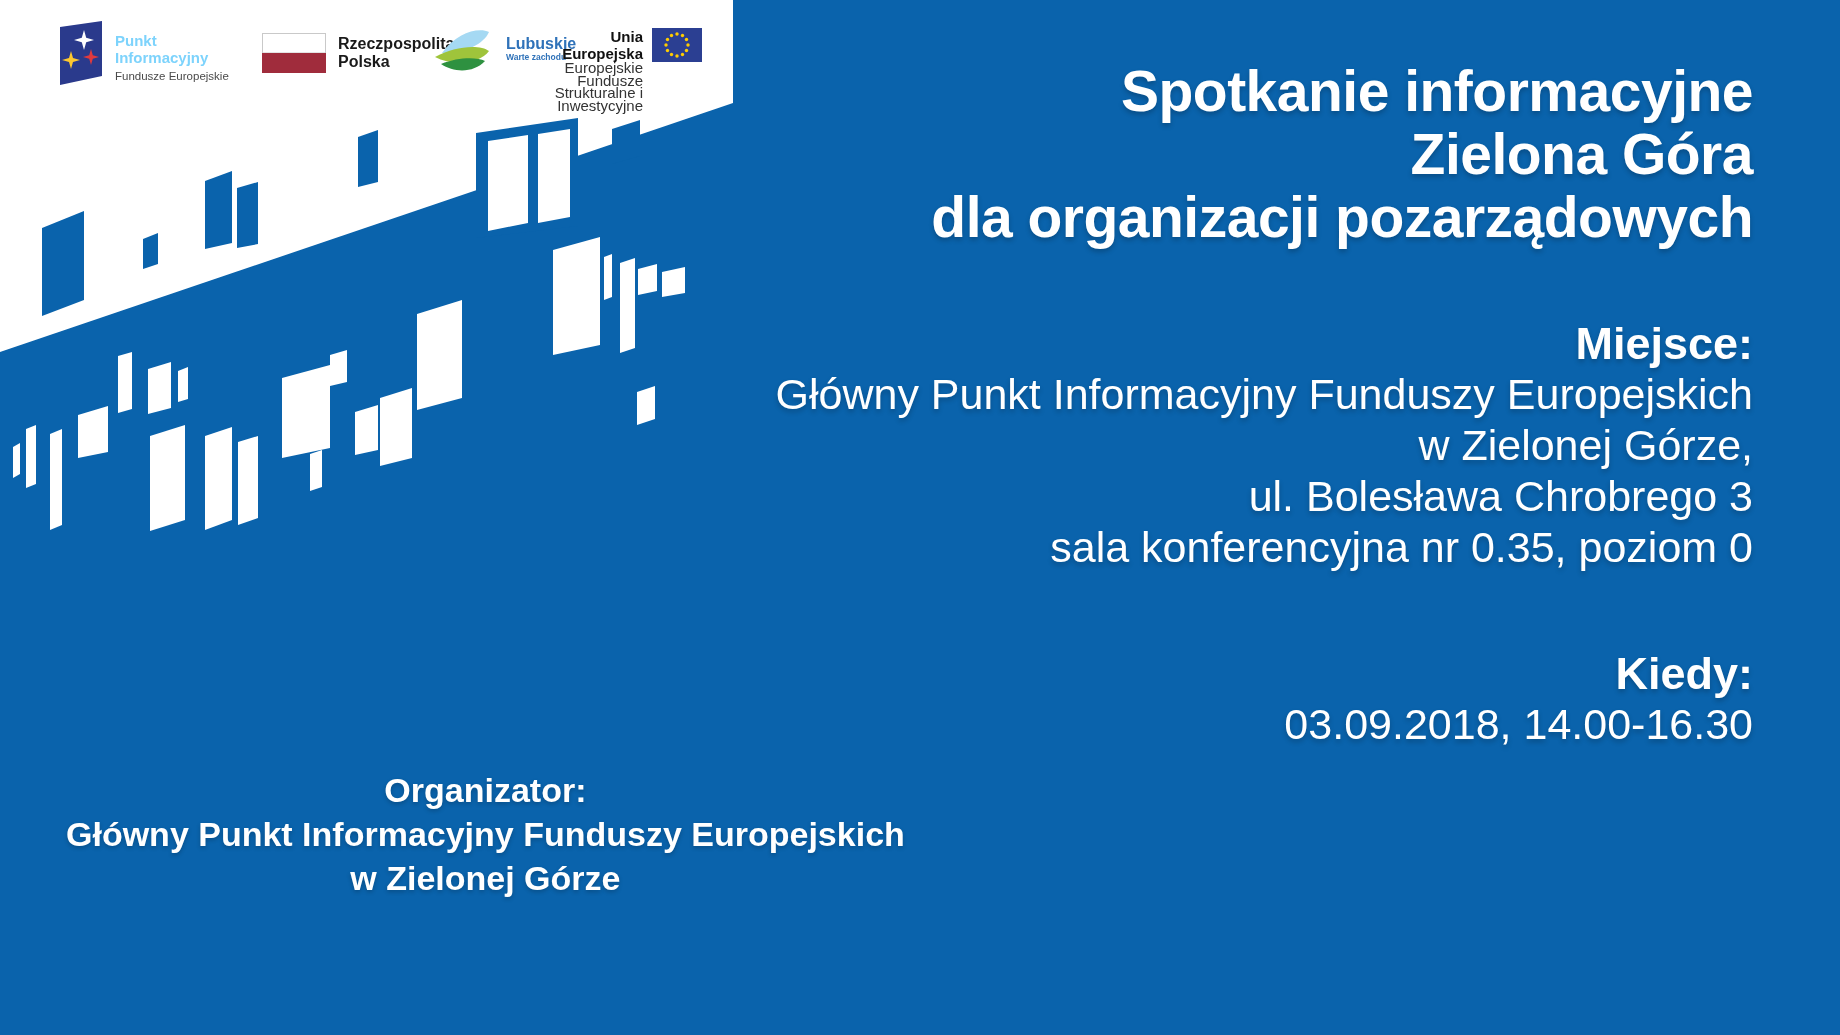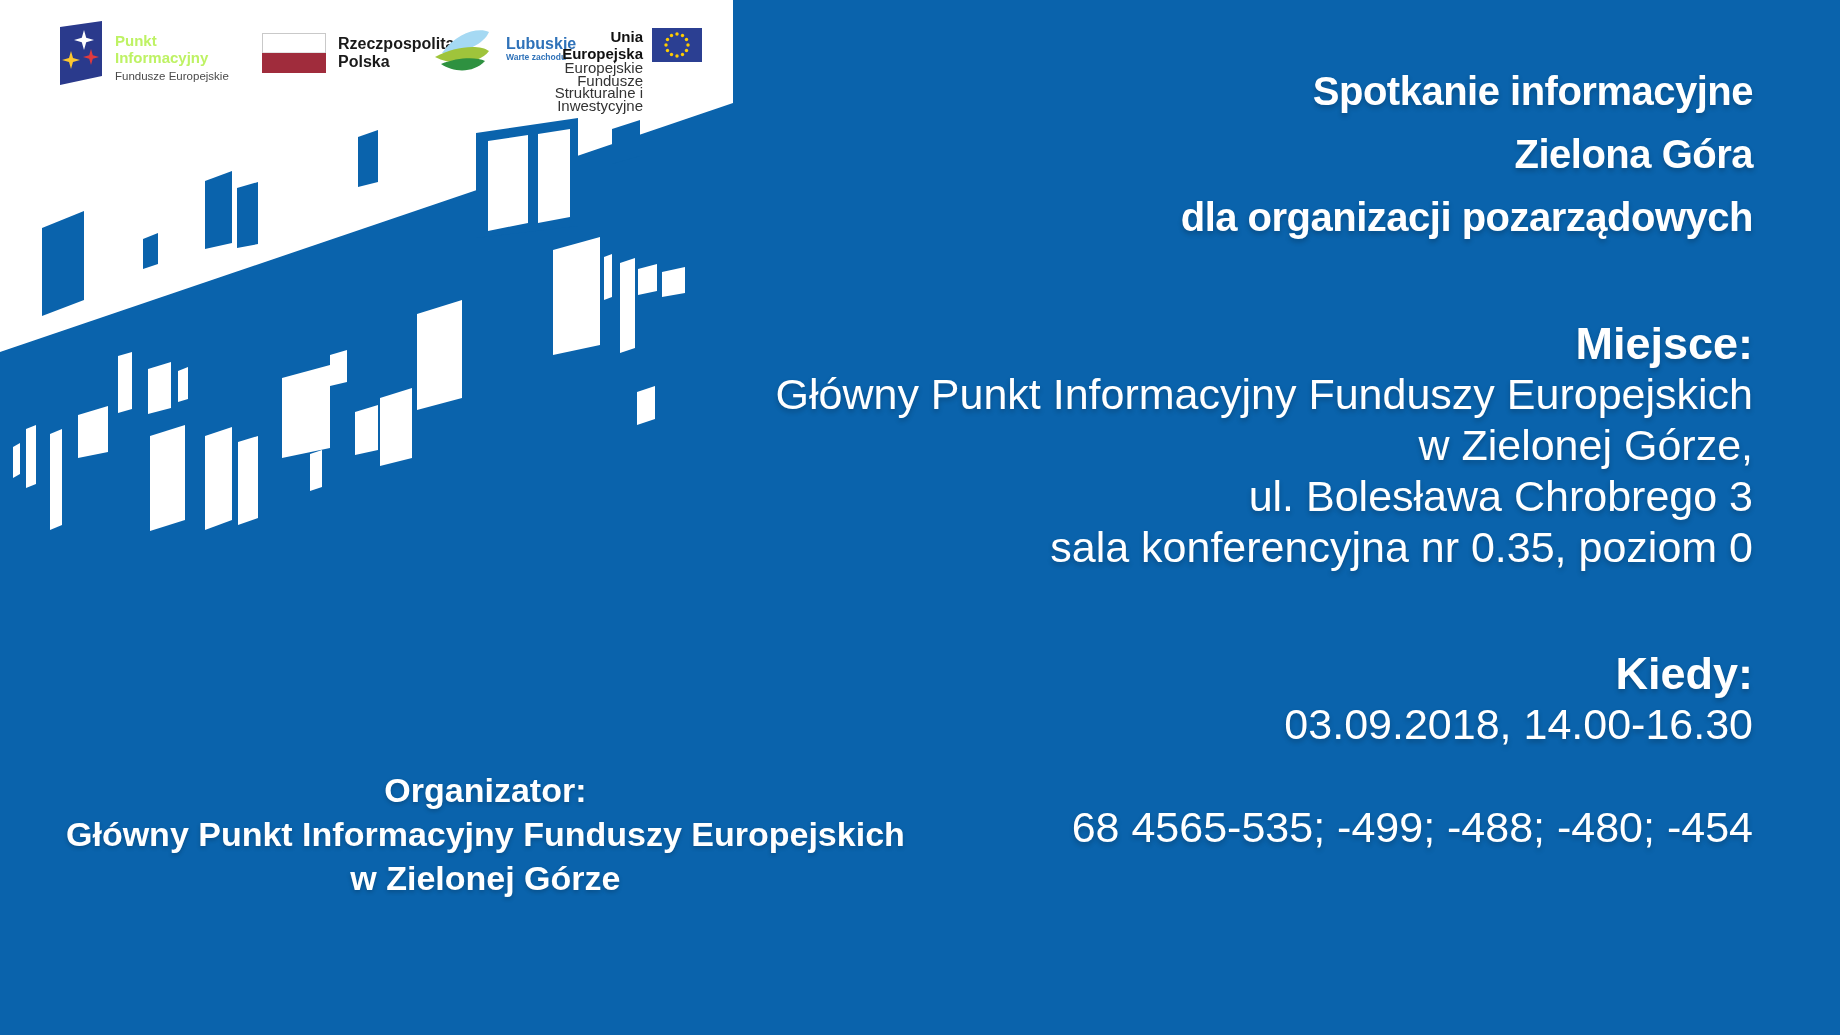--- a/index.html
+++ b/index.html
@@ -10,42 +10,42 @@
     -webkit-font-smoothing:antialiased;
   }
   .stage{position:absolute;inset:0;width:1840px;height:1035px;}
   .motif{position:absolute;left:0;top:0;width:1840px;height:1035px;display:block;}
 
   
   .header-strip{position:absolute;left:0;top:0;width:733px;height:105px;}
   .logo-group{position:absolute;display:flex;align-items:flex-start;}
   .logo-fe{left:58px;top:20px;gap:11px;}
   .logo-fe .txt{padding-top:12px;}
-  .logo-fe .l1,.logo-fe .l2{font-size:15px;font-weight:700;color:#bef264;line-height:17px;}
+  .logo-fe .l1,.logo-fe .l2{font-size:15px;font-weight:700;color:#7dd3fc;line-height:17px;}
   .logo-fe .sub{font-size:11.5px;color:#4a4a4a;margin-top:4px;}
   .logo-pl{left:262px;top:33px;gap:12px;}
   .logo-pl .l1,.logo-pl .l2{font-size:16px;font-weight:700;color:#1a1a1a;line-height:18px;}
   .logo-pl .txt{padding-top:2px;}
   .logo-lub{left:434px;top:27px;gap:16px;justify-content:space-between;}
   .logo-lub .txt{padding-top:9px;}
   .logo-lub .l1{font-size:16px;font-weight:700;color:#2f72b9;line-height:16px;}
   .logo-lub .sub{font-size:8.5px;color:#2f72b9;font-weight:700;}
   .logo-eu{left:543px;top:28px;gap:9px;}
   .logo-eu .txt{text-align:right;width:100px;}
   .logo-eu .l1{font-size:15px;font-weight:700;color:#111;line-height:17px;}
   .logo-eu .l2,.logo-eu .l3{font-size:15px;color:#333;line-height:12.5px;}
   .funding-note{
     position:absolute;left:0;top:79px;width:733px;text-align:center;
     font-size:13.5px;color:#3c3c3b;
   }
 
   
   .right-col{position:absolute;right:87px;text-align:right;color:#ffffff;
     text-shadow:0 3px 5px rgba(0,0,0,0.22);}
-  .title-block{top:60px;font-size:40px;font-weight:700;line-height:63px;letter-spacing:-0.5px;}
+  .title-block{top:60px;font-size:57px;font-weight:700;line-height:63px;letter-spacing:-0.5px;}
   .sec{font-size:43px;line-height:51px;font-weight:400;}
   .sec .heading{font-weight:700;font-size:45px;}
   .miejsce-block{top:318px;}
   .kiedy-block{top:648px;}
   .wiecej-block{top:802px;}
 
   
   .org-block{
     position:absolute;left:66px;top:768px;text-align:center;color:#ffffff;
     font-size:34px;font-weight:700;line-height:44px;
@@ -182,21 +182,20 @@
     <div>ul. Bolesława Chrobrego 3</div>
     <div>sala konferencyjna nr 0.35, poziom 0</div>
   </div>
 
   <div class="right-col sec kiedy-block">
     <div class="heading">Kiedy:</div>
     <div>03.09.2018, 14.00-16.30</div>
   </div>
 
   <div class="right-col sec wiecej-block">
-    <div>68 4565-535; -499; -488; -480; -454</div>
   </div>
 
   <div class="org-block">
     <div>Organizator:</div>
     <div>Główny Punkt Informacyjny Funduszy Europejskich</div>
     <div>w Zielonej Górze</div>
   </div>
 
 </div>
 

